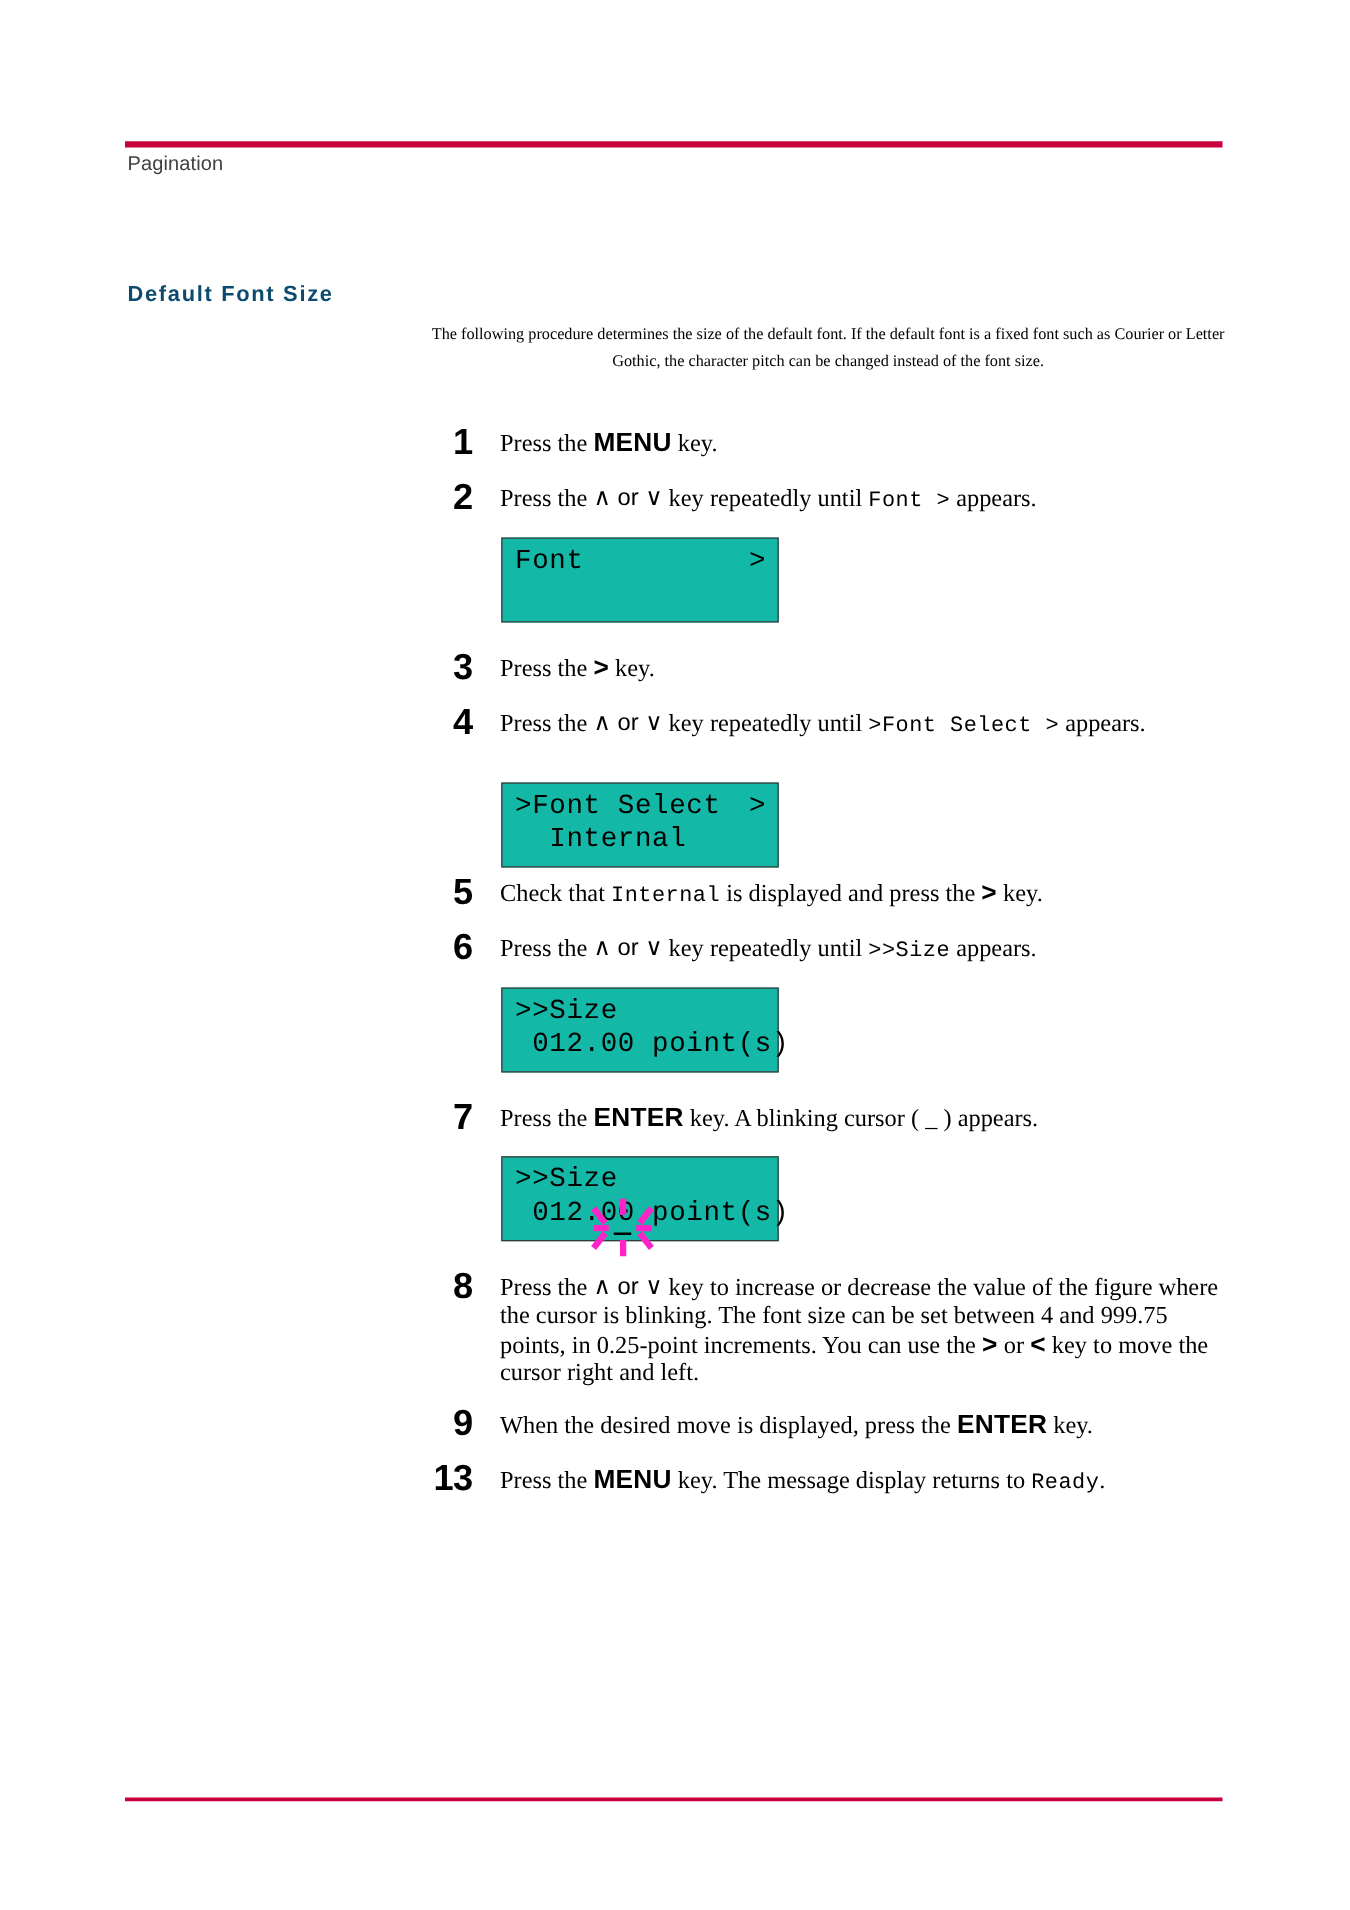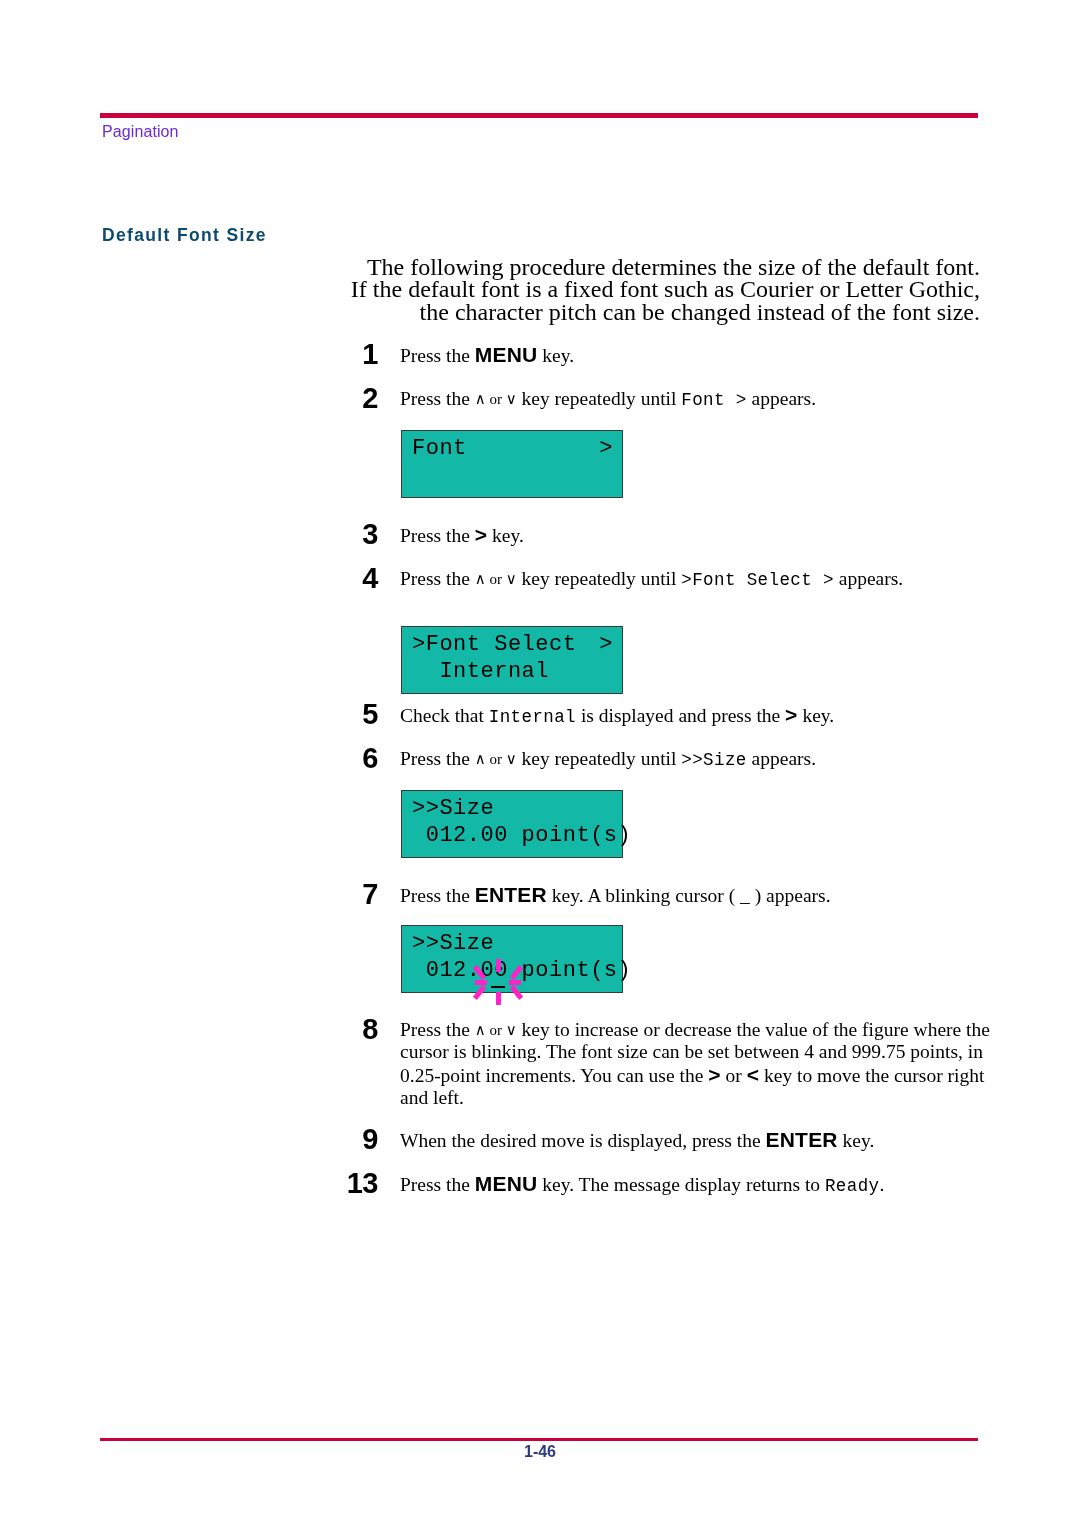--- a/index.html
+++ b/index.html
@@ -29,21 +29,21 @@
     width: 878px;
     height: 5px;
     background: #c8003c;
   }
   .running-head {
     position: absolute;
     left: 102px;
     top: 123px;
     font-family: "Liberation Sans", "DejaVu Sans", sans-serif;
     font-size: 16px;
-    color: #6d28d9;
+    color: #404040;
     letter-spacing: .1px;
   }
 
   
   .section-heading {
     position: absolute;
     left: 102px;
     top: 225px;
     font-family: "Liberation Sans", "DejaVu Sans", sans-serif;
     font-weight: bold;
@@ -51,23 +51,23 @@
     color: #0c4a6e;
     letter-spacing: 1.35px;
   }
 
   
   .intro {
     position: absolute;
     left: 345px;
     top: 256px;
     width: 635px;
-    font-size: 24px;
+    font-size: 13px;
     line-height: 22.3px;
-    text-align: right;
+    text-align: center;
   }
 
   
   .step {
     position: absolute;
     left: 300px;
     width: 690px;
   }
   .step .num {
     position: absolute;
@@ -94,22 +94,22 @@
     font-weight: bold;
     font-size: 21px;
     letter-spacing: .2px;
   }
   .mono {
     font-family: "Liberation Mono", "DejaVu Sans Mono", monospace;
     font-size: 17.5px;
     letter-spacing: .4px;
   }
   .arrowk {
-    font-family: Liberation Serif, serif;
-    font-size: 15px;
+    font-family: Liberation Sans, sans-serif;
+    font-size: 19px;
     vertical-align: 1px;
   }
 
   
   .lcd {
     position: absolute;
     left: 401px;
     width: 222px;
     height: 68px;
     border: 1.6px solid #3a3a3a;
@@ -269,15 +269,14 @@
     <div class="num">9</div>
     <div class="txt"><span>When the desired move is displayed, press the </span><span class="kb">ENTER</span><span> key.</span></div>
   </div>
 
   <div class="step" style="top:1170px;">
     <div class="num">13</div>
     <div class="txt"><span>Press the </span><span class="kb">MENU</span><span> key. The message display returns to </span><span class="mono">Ready</span><span>.</span></div>
   </div>
 
   <div class="footer-rule"></div>
-  <div class="folio">1-46</div>
 
 </div>
 
 </body></html>

